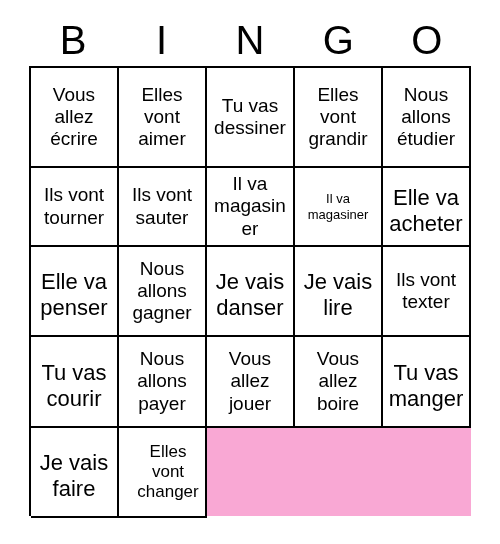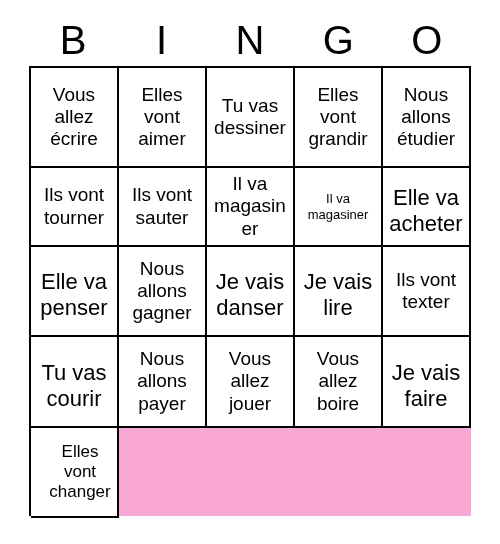--- a/index.html
+++ b/index.html
@@ -153,20 +153,23 @@
       <div class="cell size-md">
         <span class="cell-text">Nous allons payer</span>
       </div>
       <div class="cell size-md">
         <span class="cell-text">Vous allez jouer</span>
       </div>
       <div class="cell size-md">
         <span class="cell-text">Vous allez boire</span>
       </div>
       <div class="cell size-lg">
+        <span class="cell-text">Tu vas manger</span>
+      </div>
+      <div class="cell size-lg">
         <span class="cell-text">Je vais faire</span>
       </div>
       <div class="cell size-sm">
         <span class="cell-text">Elles vont changer</span>
       </div>
     </div>
 
 </div>
 
 </body></html>

